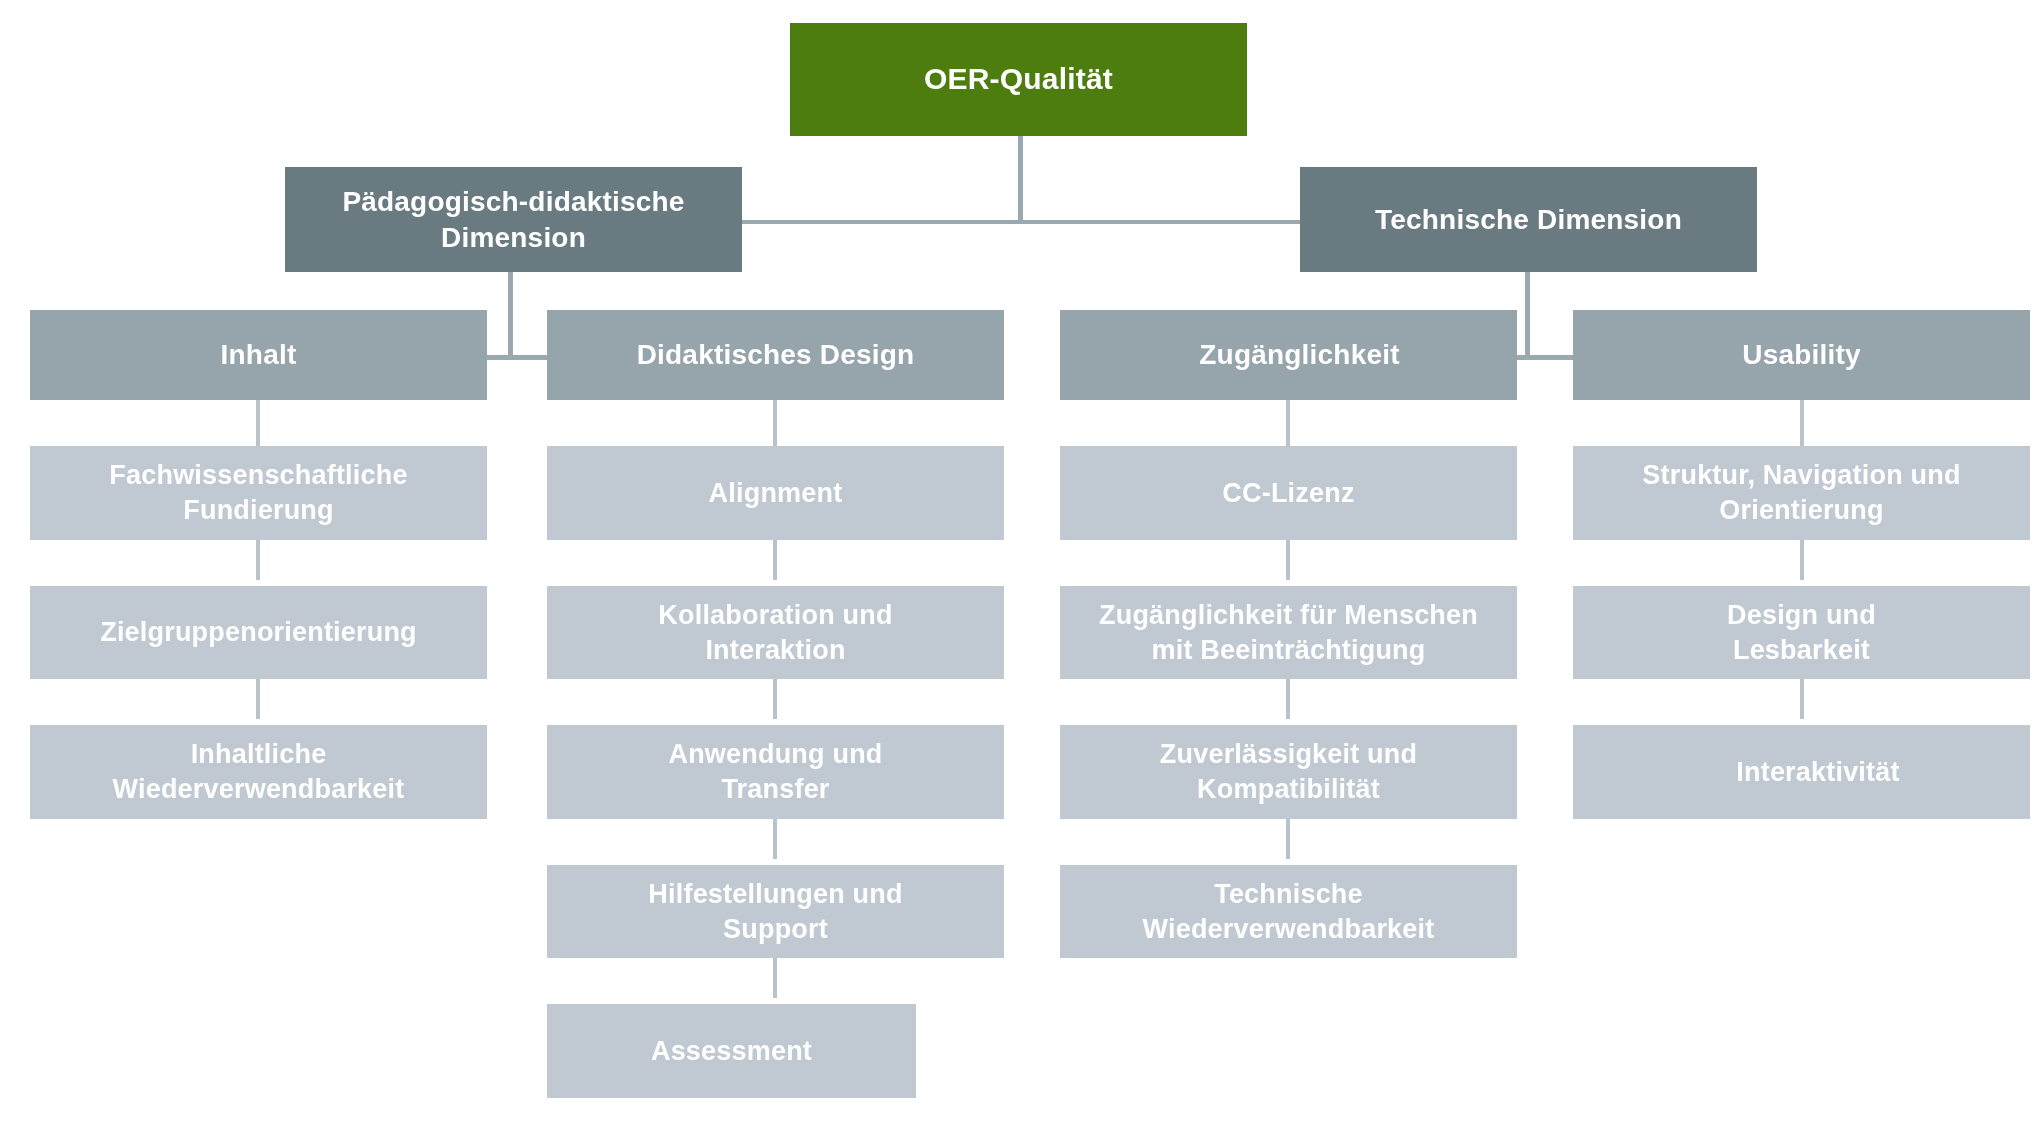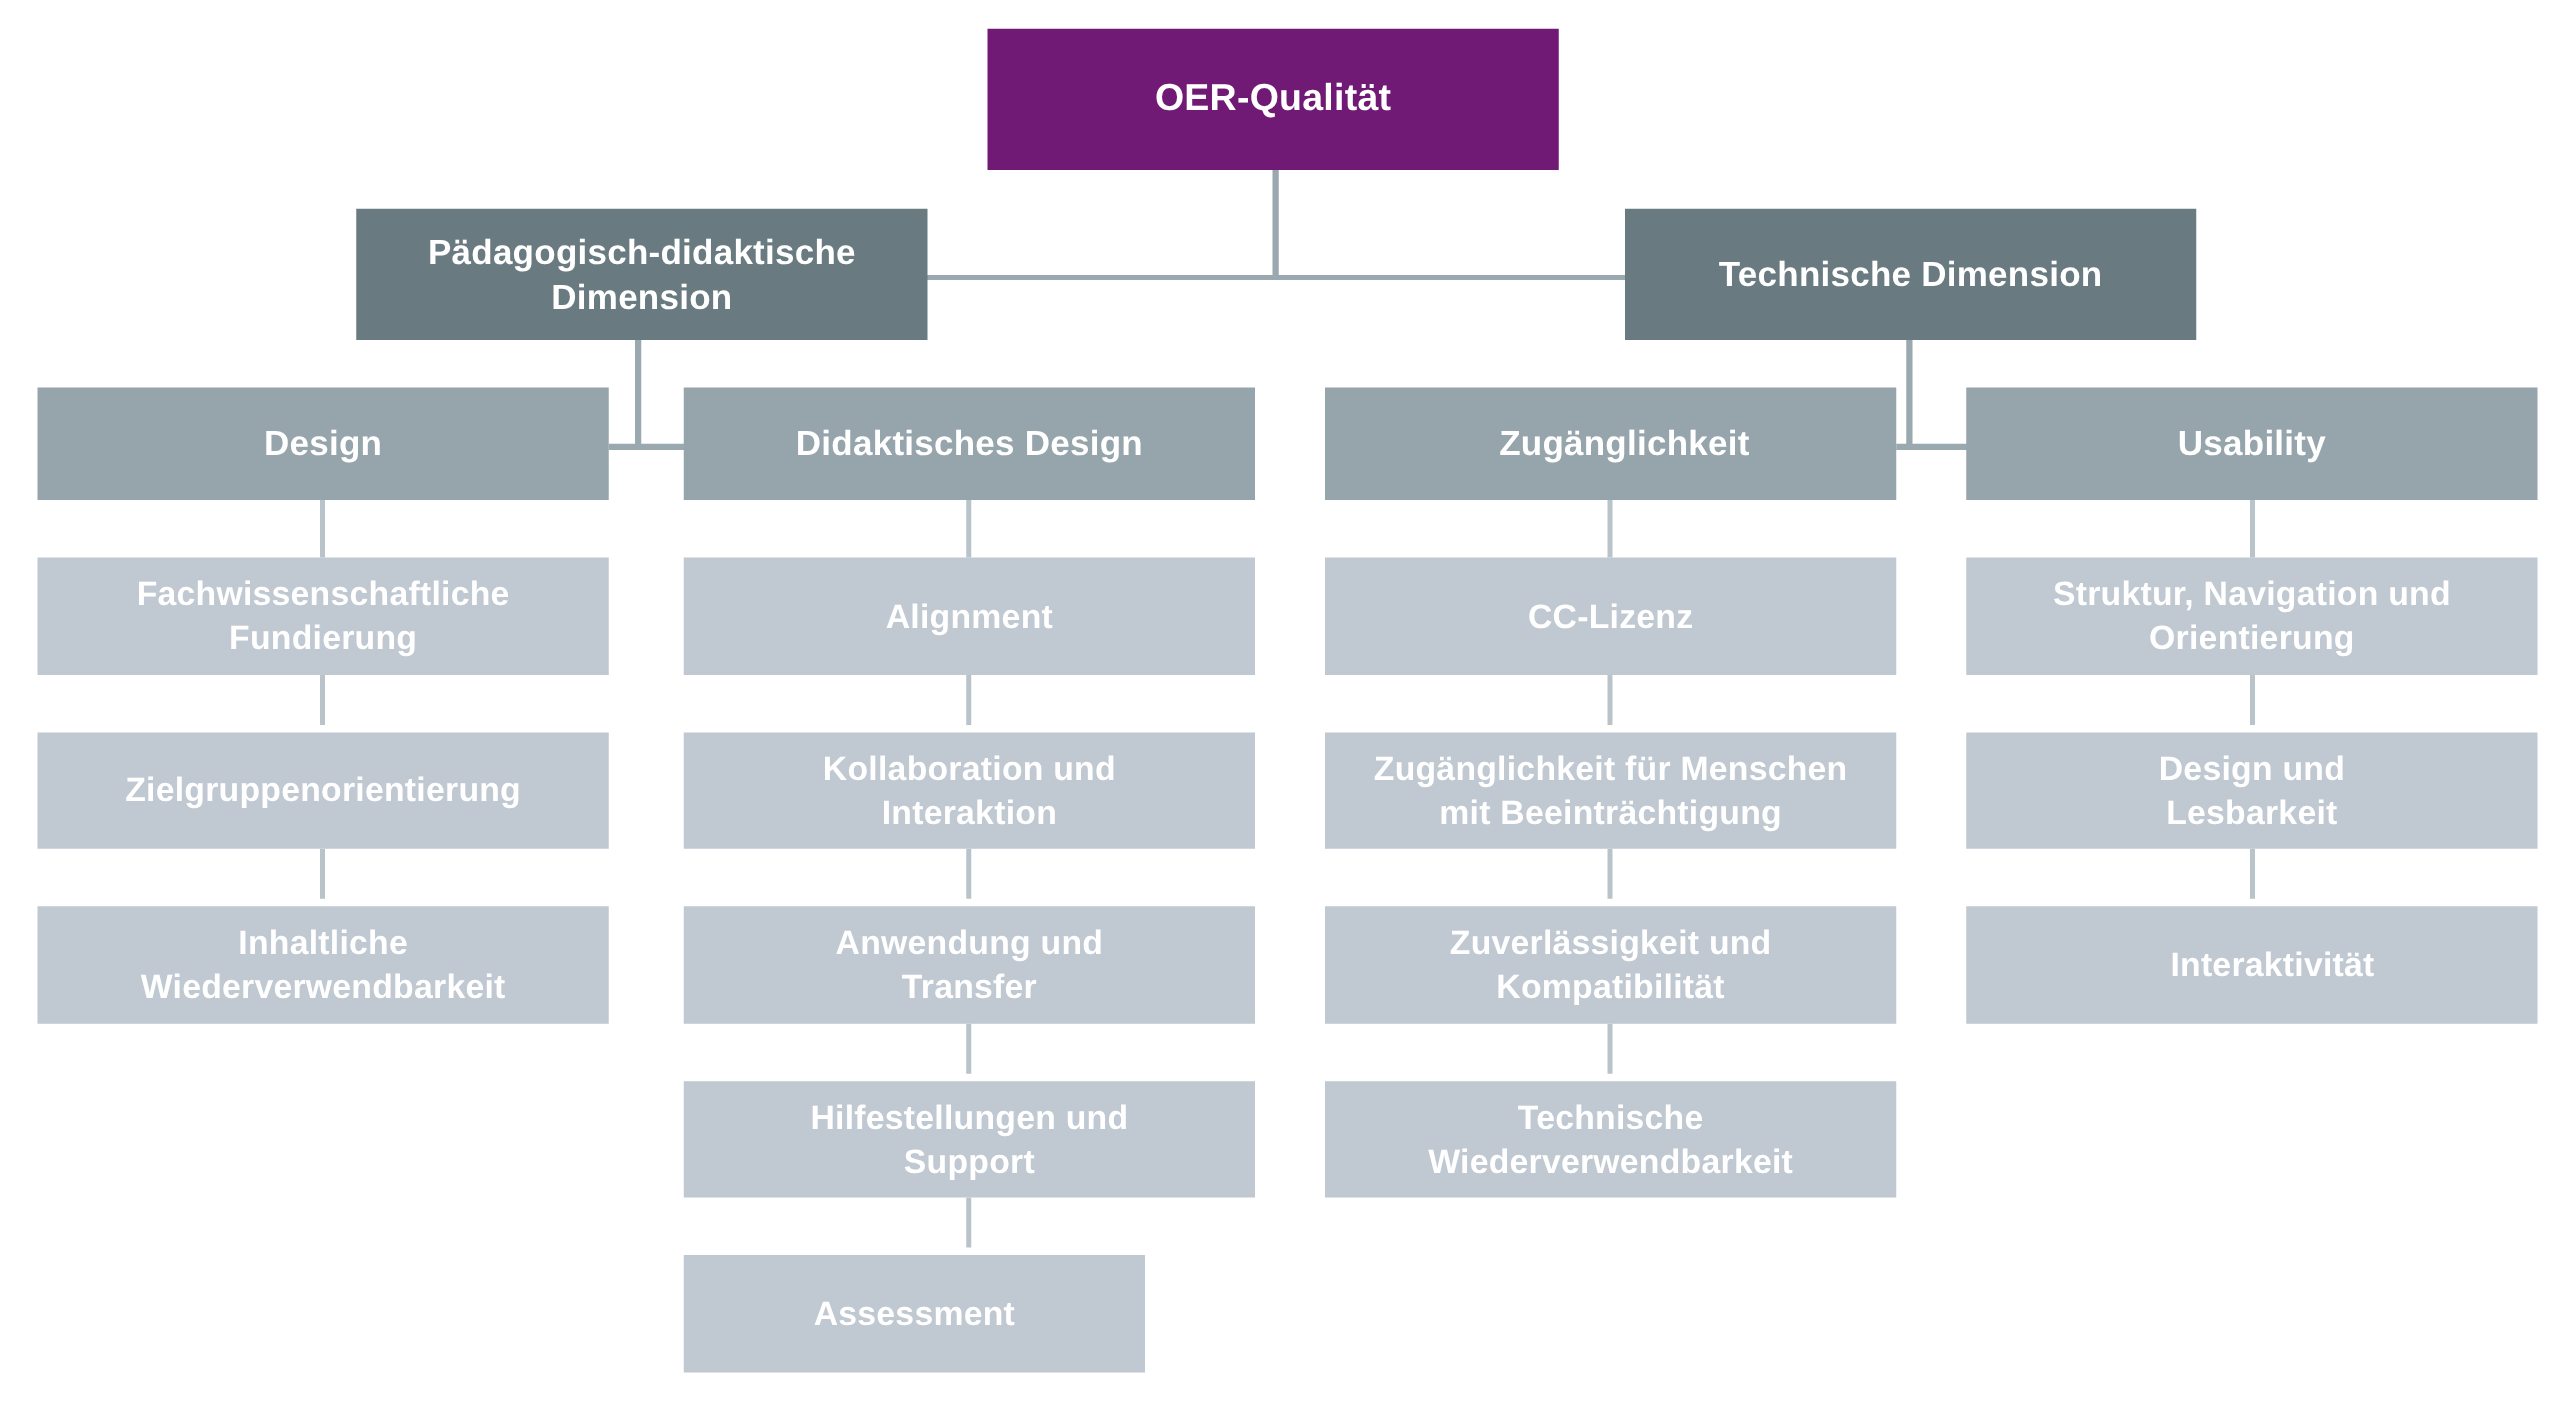--- a/index.html
+++ b/index.html
@@ -25,21 +25,21 @@
     align-items: center;
     justify-content: center;
     text-align: center;
     color: #ffffff;
     font-weight: bold;
     line-height: 1.28;
     padding: 4px 10px;
     z-index: 2;
     white-space: pre-line;
   }
-  .lvl1 { background: #701a75; font-size: 30px; letter-spacing: 0.2px; }
+  .lvl1 { background: #4d7c0f; font-size: 30px; letter-spacing: 0.2px; }
   .lvl2 { background: #697b81; font-size: 28px; letter-spacing: 0.2px; }
   .lvl3 { background: #96a4ac; font-size: 28px; letter-spacing: 0.2px; }
   .lvl4 { background: #c0c8d1; font-size: 27px; letter-spacing: 0.2px; }
 
   .conn {
     position: absolute;
     background: #9aa8b0;
     z-index: 1;
   }
   .conn.v { width: 5px; }
@@ -79,21 +79,21 @@
   <div class="conn v thin" style="left:1800px; top:400px; width:4px; height:46px;"></div>
   <div class="conn v thin" style="left:1800px; top:540px; width:4px; height:40px;"></div>
   <div class="conn v thin" style="left:1800px; top:679px; width:4px; height:40px;"></div>
 
   <div class="node lvl1" style="left:790px; top:23px; width:457px; height:113px;">OER-Qualität</div>
 
   <div class="node lvl2" style="left:285px; top:167px; width:457px; height:105px;">Pädagogisch-didaktische
 Dimension</div>
   <div class="node lvl2" style="left:1300px; top:167px; width:457px; height:105px;">Technische Dimension</div>
 
-  <div class="node lvl3" style="left:30px; top:310px; width:457px; height:90px;">Design</div>
+  <div class="node lvl3" style="left:30px; top:310px; width:457px; height:90px;">Inhalt</div>
   <div class="node lvl3" style="left:547px; top:310px; width:457px; height:90px;">Didaktisches Design</div>
   <div class="node lvl3" style="left:1060px; top:310px; width:457px; height:90px;padding-left:32px;">Zugänglichkeit</div>
   <div class="node lvl3" style="left:1573px; top:310px; width:457px; height:90px;">Usability</div>
 
   <div class="node lvl4" style="left:30px; top:446px; width:457px; height:94px;">Fachwissenschaftliche
 Fundierung</div>
   <div class="node lvl4" style="left:30px; top:586px; width:457px; height:93px;">Zielgruppenorientierung</div>
   <div class="node lvl4" style="left:30px; top:725px; width:457px; height:94px;">Inhaltliche
 Wiederverwendbarkeit</div>
 

